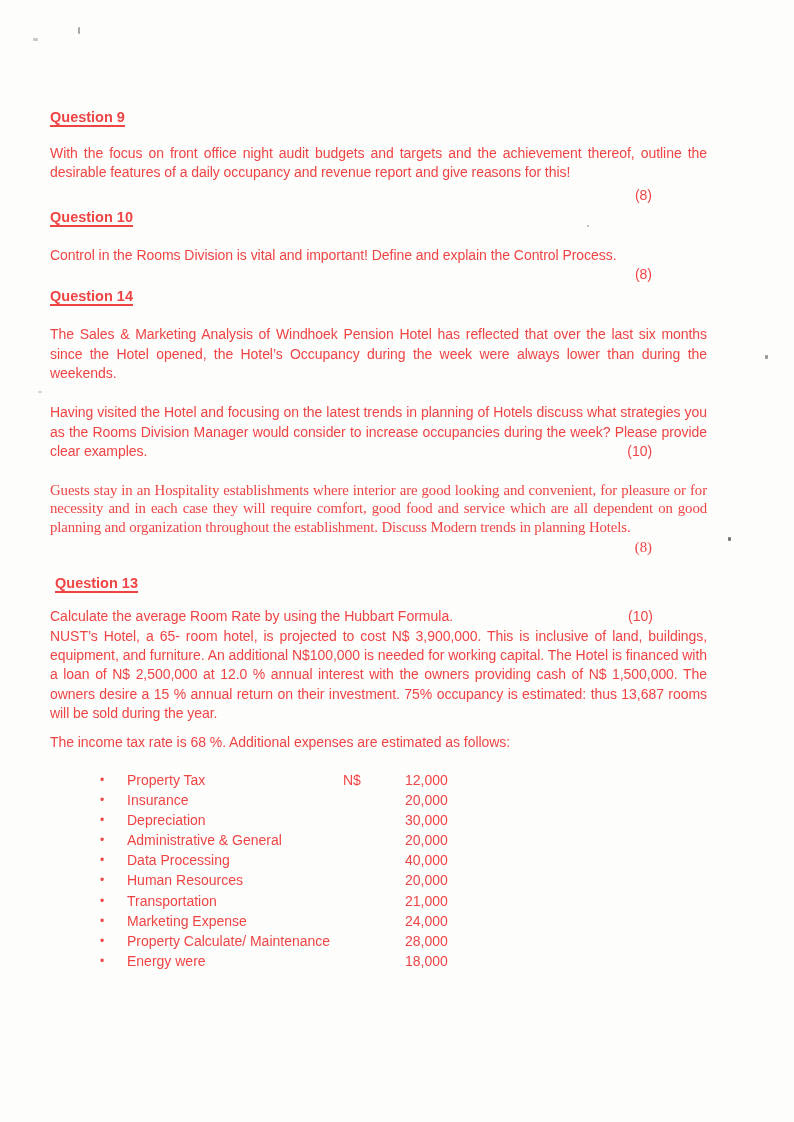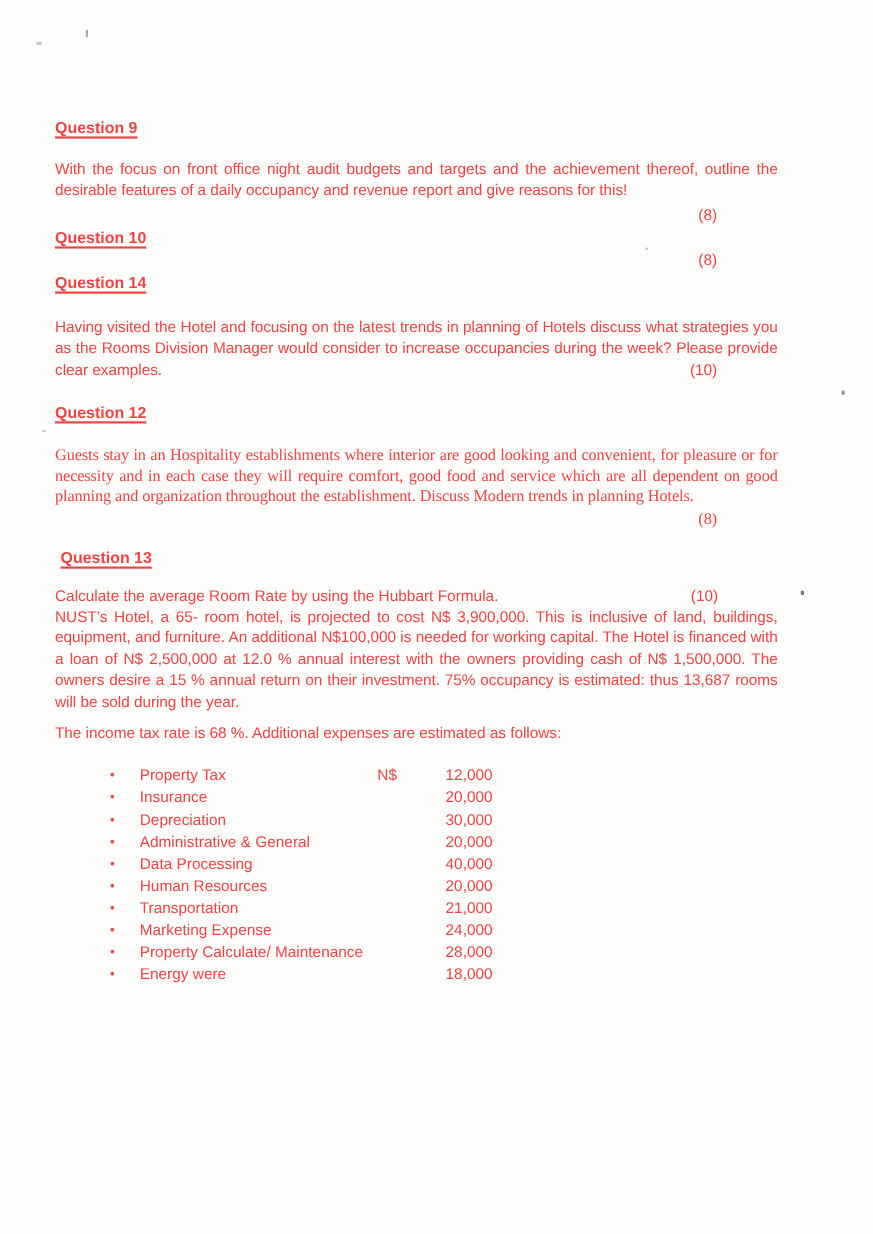--- a/index.html
+++ b/index.html
@@ -68,33 +68,32 @@
 
     <div class="heading-row">
       <span class="q-heading">Question 9</span>
     </div>
     <div class="body-sans mt-q9p">With the focus on front office night audit budgets and targets and the achievement thereof, outline the desirable features of a daily occupancy and revenue report and give reasons for this!</div>
     <div class="marks-row mt-3">(8)</div>
 
     <div class="heading-row mt-2">
       <span class="q-heading">Question 10</span>
     </div>
+    <div class="body-sans mt-19">Control in the Rooms Division is vital and important! Define and explain the Control Process.</div>
     <div class="marks-row">(8)</div>
 
     <div class="heading-row mt-2">
       <span class="q-heading">Question 14</span>
     </div>
+    <div class="body-sans mt-19">The Sales &amp; Marketing Analysis of Windhoek Pension Hotel has reflected that over the last six months since the Hotel opened, the Hotel’s Occupancy during the week were always lower than during the weekends.</div>
     <div class="rel mt-20">
       <div class="body-sans">Having visited the Hotel and focusing on the latest trends in planning of Hotels discuss what strategies you as the Rooms Division Manager would consider to increase occupancies during the week? Please provide clear examples.</div>
       <span class="inline-mark-end body-sans">(10)</span>
     </div>
 
-    <div class="heading-row mt-20">
-      <span class="q-heading">Question 12</span>
-    </div>
     <div class="body-serif mt-19">Guests stay in an Hospitality establishments where interior are good looking and convenient, for pleasure or for necessity and in each case they will require comfort, good food and service which are all dependent on good planning and organization throughout the establishment. Discuss Modern trends in planning Hotels.</div>
     <div class="marks-row marks-serif mt-2">(8)</div>
 
     <div class="heading-row mt-16 q13-indent">
       <span class="q-heading">Question 13</span>
     </div>
     <div class="q13-intro mt-14">
       <span>Calculate the average Room Rate by using the Hubbart Formula.</span>
       <span class="q13-intro-mark">(10)</span>
     </div>

